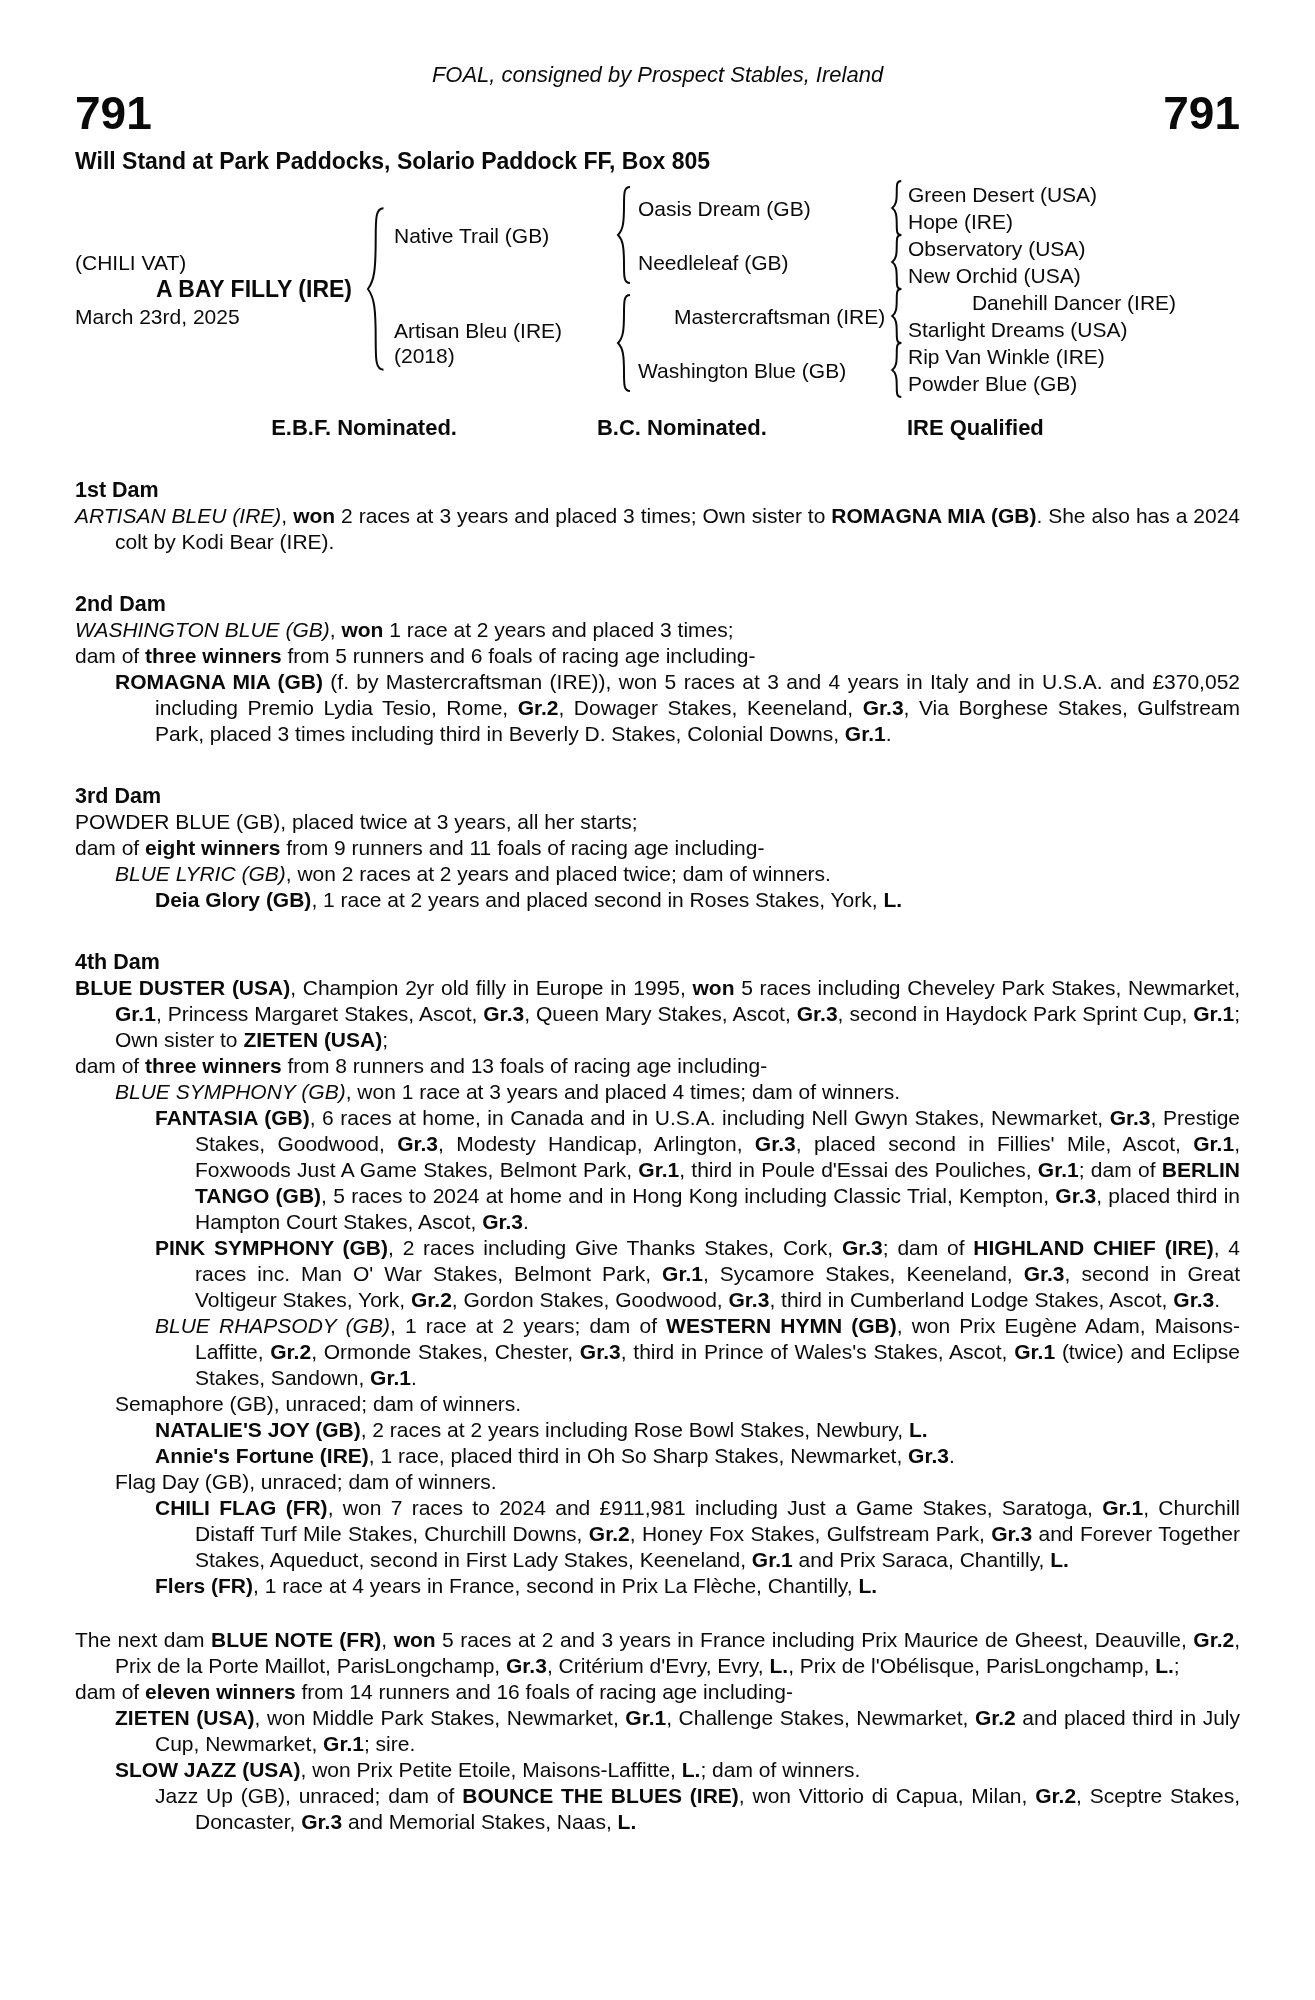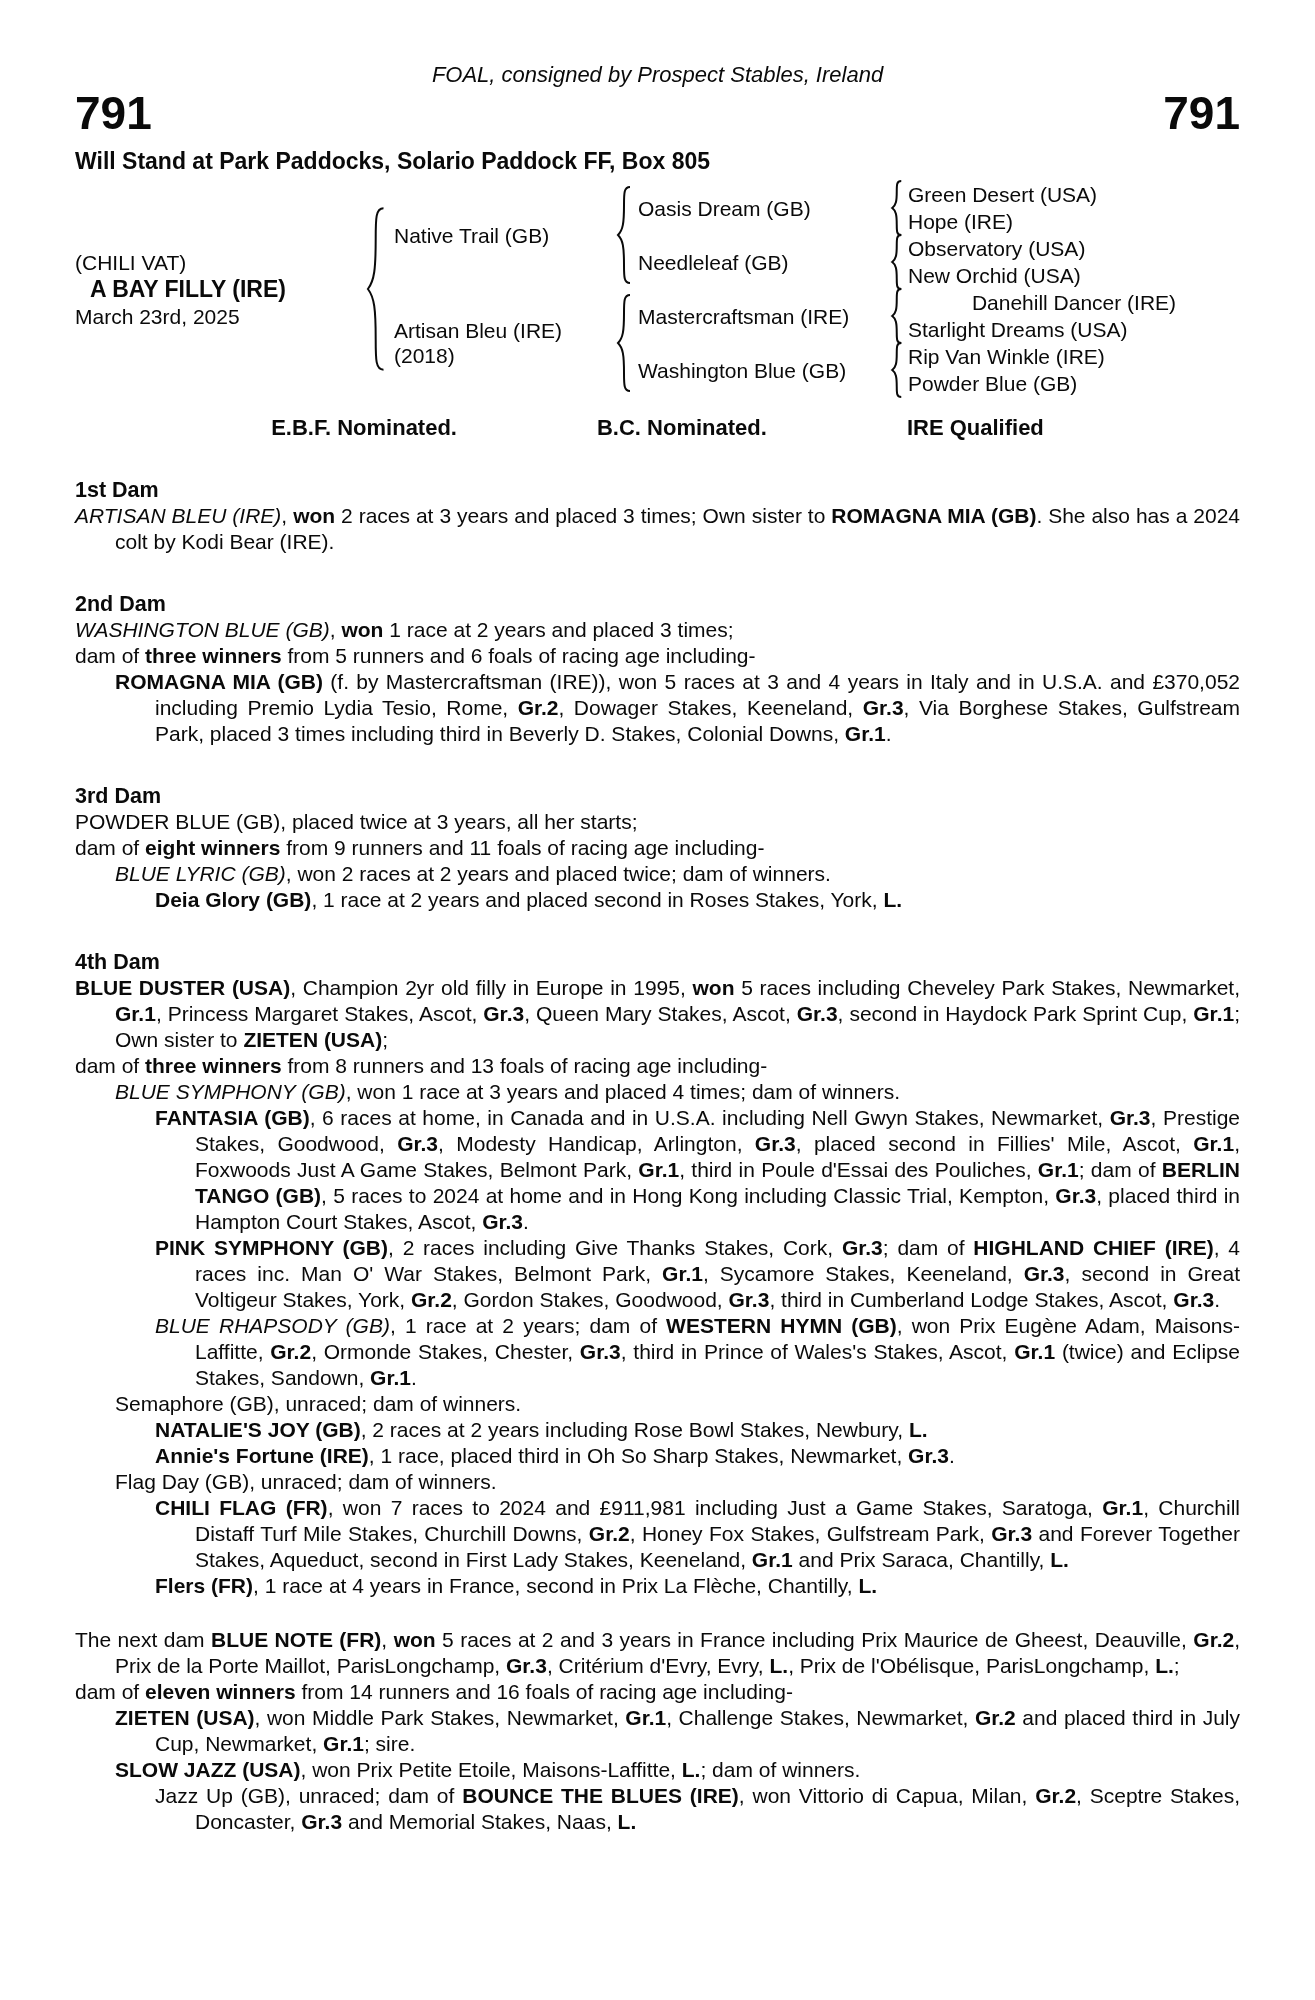--- a/index.html
+++ b/index.html
@@ -39,31 +39,31 @@
     display: grid;
     grid-template-columns: 285px 34px 218px 26px 248px 22px 1fr;
     grid-template-rows: repeat(8, 27px);
     align-items: center;
     margin-top: 6px;
     font-size: 21px;
   }
   .ped-grid .cell { line-height: 25px; }
   .subject { grid-column: 1; grid-row: 1 / 9; }
   .subject .vat { font-size: 21px; }
-  .subject .subject-name { font-weight: bold; font-size: 23px; margin: 2px 15px; }
+  .subject .subject-name { font-weight: bold; font-size: 23px; margin: 2px 8px; text-align: right; }
   .subject .foaled { font-size: 21px; }
   .bracewrap { display: flex; align-items: center; justify-content: center; height: 100%; }
   .pos-bigbrace  { grid-column: 2; grid-row: 1 / 9; }
   .pos-sire      { grid-column: 3; grid-row: 1 / 5; }
   .pos-dam       { grid-column: 3; grid-row: 5 / 9; }
   .pos-sirebrace { grid-column: 4; grid-row: 1 / 5; }
   .pos-dambrace  { grid-column: 4; grid-row: 5 / 9; }
   .pos-gp1 { grid-column: 5; grid-row: 1 / 3; }
   .pos-gp2 { grid-column: 5; grid-row: 3 / 5; }
-  .pos-gp3 { grid-column: 5; grid-row: 5 / 7; }
+  .pos-gp3 { grid-column: 5; grid-row: 5 / 7; margin-left: 36px; }
   .pos-gp4 { grid-column: 5; grid-row: 7 / 9; }
   .pos-gb1 { grid-column: 6; grid-row: 1 / 3; }
   .pos-gb2 { grid-column: 6; grid-row: 3 / 5; }
   .pos-gb3 { grid-column: 6; grid-row: 5 / 7; }
   .pos-gb4 { grid-column: 6; grid-row: 7 / 9; }
   .pos-g1 { grid-column: 7; grid-row: 1; }
   .pos-g2 { grid-column: 7; grid-row: 2; }
   .pos-g3 { grid-column: 7; grid-row: 3; }
   .pos-g4 { grid-column: 7; grid-row: 4; }
   .pos-g5 { grid-column: 7; grid-row: 5; text-align: center; }

